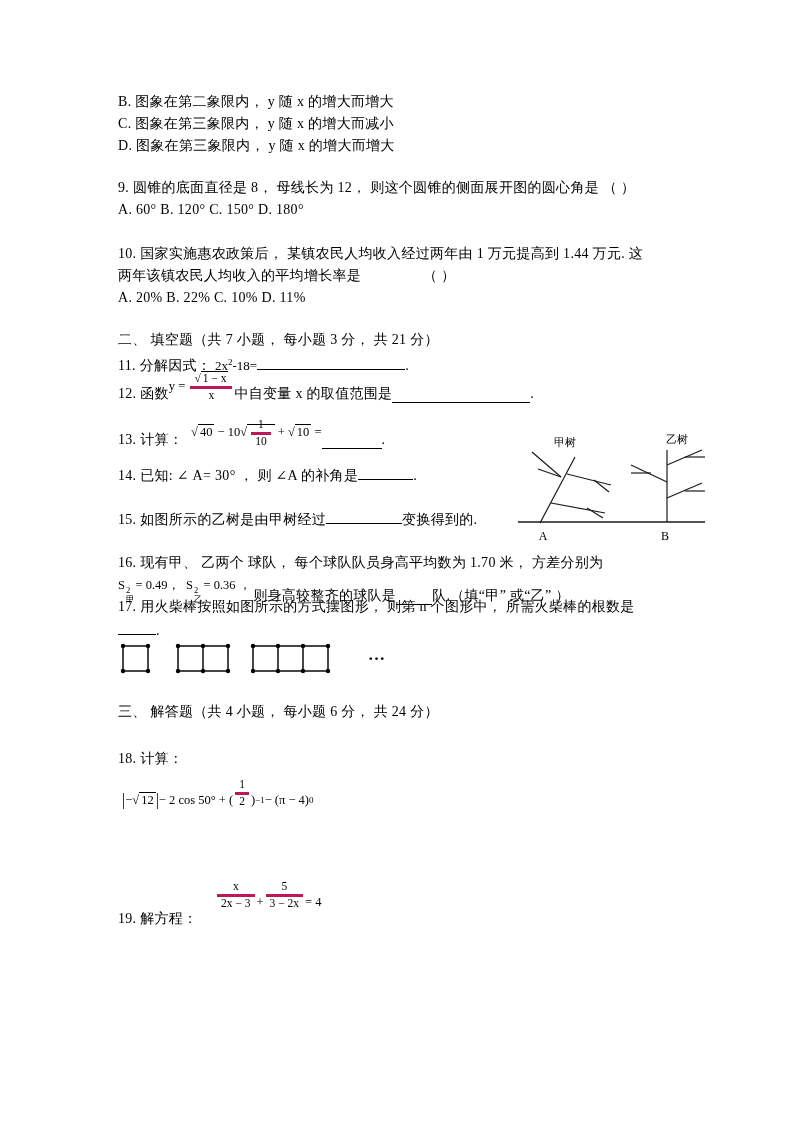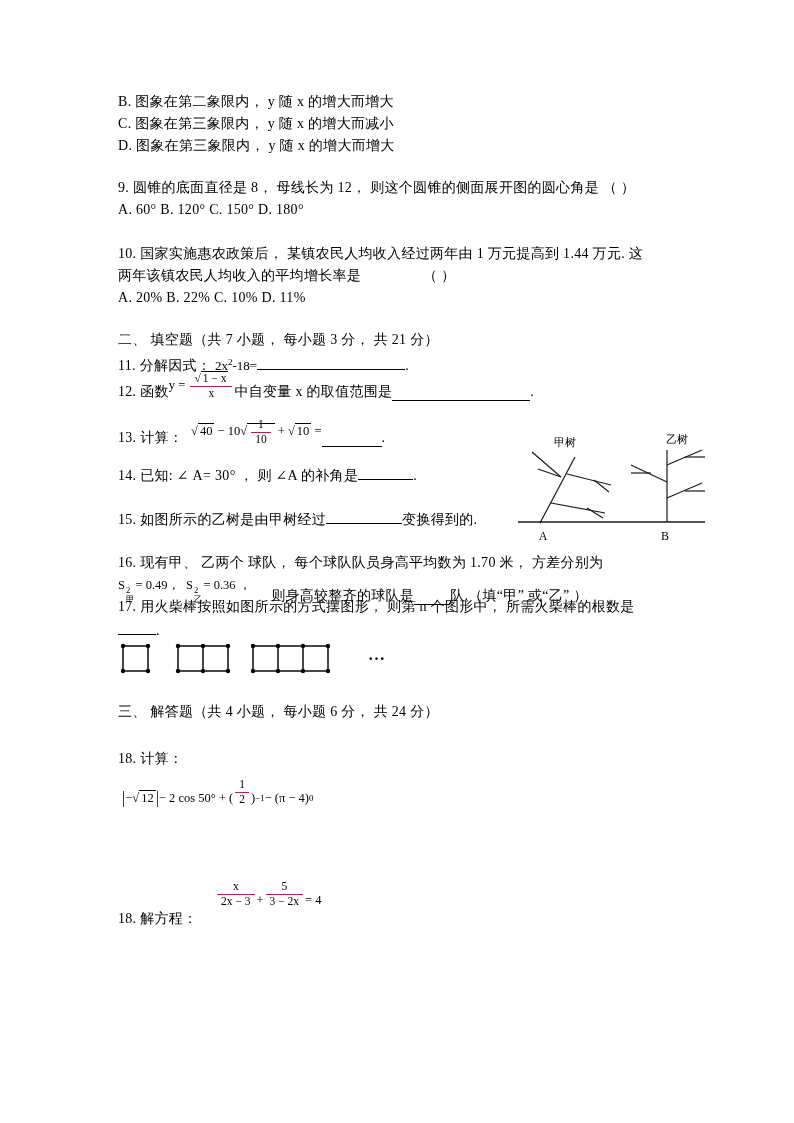--- a/index.html
+++ b/index.html
@@ -11,21 +11,21 @@
   .line {
     position:absolute; left:118px; font-size:14px; white-space:nowrap;
     letter-spacing:0.3px; line-height:18px;
   }
   .fline { display:flex; align-items:flex-end; }
   .blank { display:inline-block; border-bottom:1px solid #000; height:13px; vertical-align:baseline; }
   .math { font-size:12.5px; letter-spacing:0; }
   .it { }
   .frac { display:inline-flex; flex-direction:column; vertical-align:middle; text-align:center;
           font-size:11.5px; line-height:1.2; margin:0 2px; }
-  .frac .fnum { display:block; padding:0 4px; border-bottom:1px solid #be185d; }
+  .frac .fnum { display:block; padding:0 4px; border-bottom:3px solid #be185d; }
   .frac .fden { display:block; padding:0 4px; }
   .sqrt { white-space:nowrap; }
   .rad { border-top:1px solid #000; padding:0 2px; }
   sup.e { font-size:9px; }
   .bar { font-size:16px; vertical-align:-1px; }
   .supsub { display:inline-flex; flex-direction:column; font-size:8.5px; line-height:1.1;
             vertical-align:-4px; margin:0 1px; font-style:normal; }
   .svgfig { position:absolute; }
   svg line, svg rect { stroke:#1a1a1a; }
   .ellipsis { position:absolute; font-size:17px; font-weight:bold; letter-spacing:2px; }
@@ -125,21 +125,21 @@
   <div class="line" style="top:554px">16.  现有甲、 乙两个 球队， 每个球队队员身高平均数为 1.70 米， 方差分别为</div>
   <div class="line fline" style="top:576px">
     <span class="math"><span class="it">S</span><span class="supsub">
           <span>2</span>
           <span>甲</span>
         </span><span>= 0.49，</span></span>
     <span class="math" style="margin-left:6px"><span class="it">S</span><span class="supsub">
           <span>2</span>
           <span>乙</span>
         </span><span>= 0.36 ，</span></span>
-    <span style="margin-left:20px">则身高较整齐的球队是</span>
+    <span style="margin-left:2px">则身高较整齐的球队是</span>
       <span class="blank" style="width:36px"></span>
       <span>队.（填“甲” 或“乙” ）</span>
   </div>
 
   <div class="line" style="top:598px">17.  用火柴棒按照如图所示的方式摆图形， 则第 n 个图形中， 所需火柴棒的根数是</div>
   <div class="line" style="top:621px">
     <span class="blank" style="width:38px"></span><span>.</span>
   </div>
 
   <svg class="svgfig" style="left:110px; top:640px" width="240" height="40" viewBox="0 0 240 40">
@@ -198,15 +198,15 @@
         <span class="fnum it">x</span>
         <span class="fden it">2x − 3</span>
       </span>
     <span>+</span>
     <span class="frac">
         <span class="fnum">5</span>
         <span class="fden it">3 − 2x</span>
       </span>
     <span>= 4</span>
   </div>
-  <div class="line" style="top:910px">18. 解方程：</div>
+  <div class="line" style="top:910px">19. 解方程：</div>
 
 </div>
 
 </body></html>

